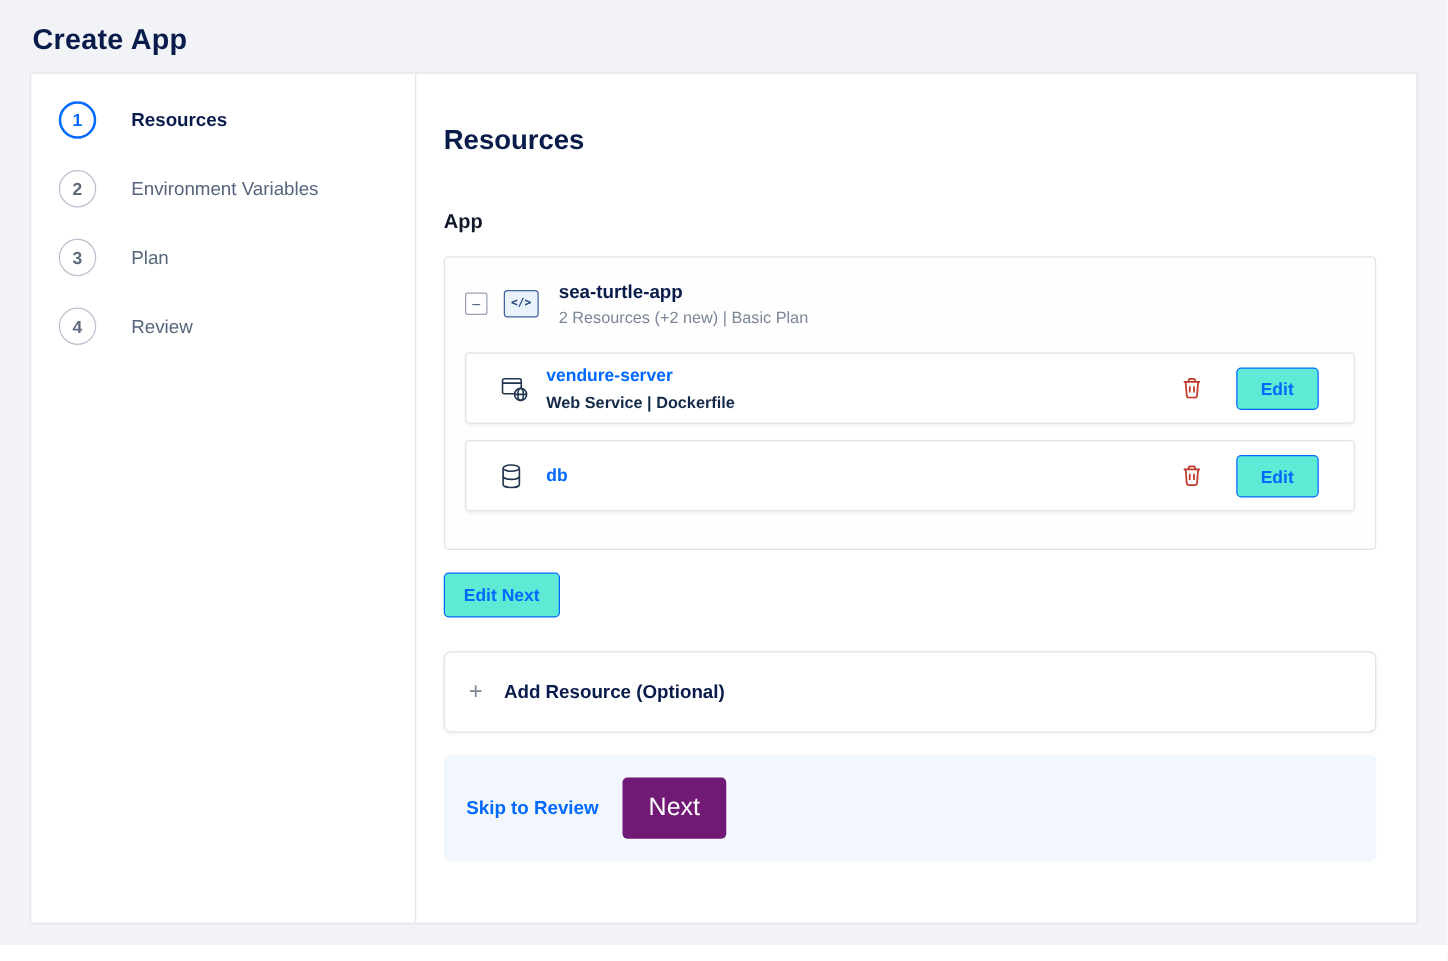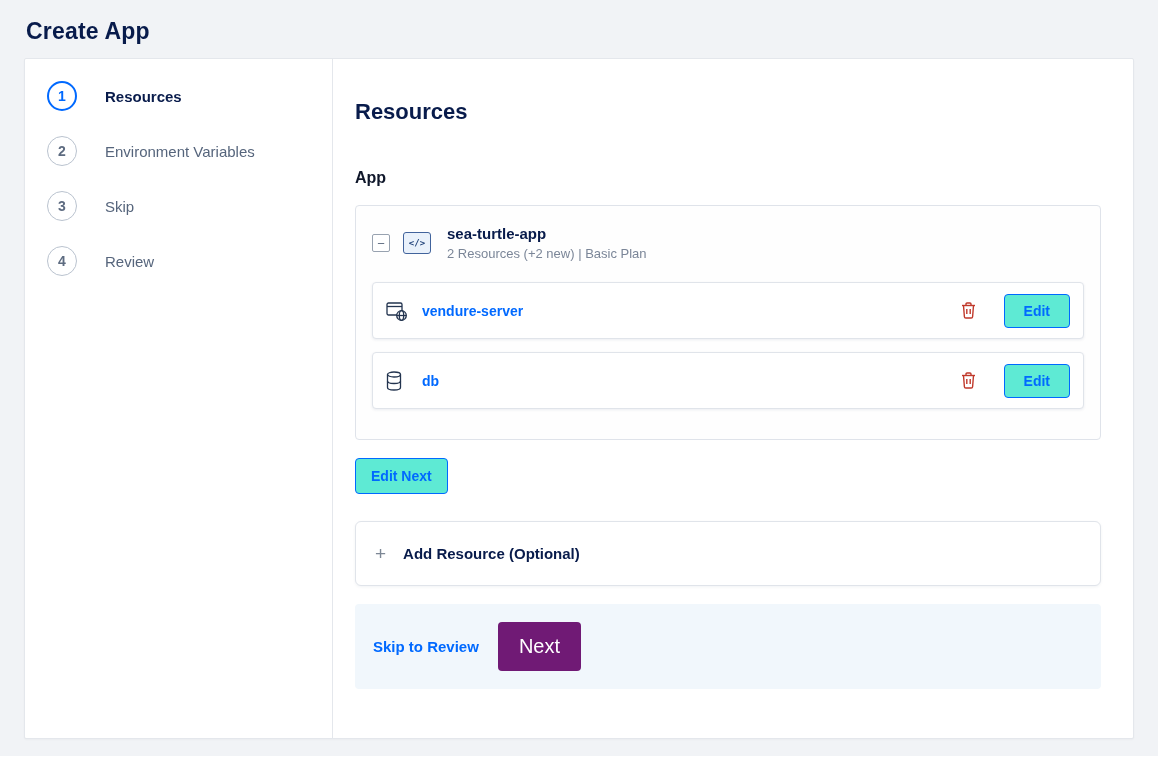--- a/index.html
+++ b/index.html
@@ -82,21 +82,21 @@
     color: #1d3f77;
     font-size: 9px; font-weight: 700;
     display: flex; align-items: center; justify-content: center;
     font-family: "DejaVu Sans Mono", monospace;
   }
   .app-name { font-size: 15px; font-weight: 700; color: #081b4b; }
   .app-subtitle { font-size: 13px; color: #7b8698; margin-top: 4px; }
   .resource-row {
     display: flex; align-items: center;
     margin: 0 16px 13px;
-    padding: 9px 13px;
+    padding: 9px 28px;
     min-height: 57px;
     background: #ffffff;
     border: 1px solid #e0e4ea;
     border-radius: 4px;
     box-shadow: 0 1px 3px rgba(18,43,85,0.08);
   }
   .res-icon { width: 24px; margin-right: 12px; display: flex; align-items: center; }
   .res-text { flex: 1; }
   .res-name { font-size: 14px; font-weight: 700; color: #0069ff; text-decoration: none; cursor: pointer; display: inline-block; }
   .res-detail { font-size: 13px; font-weight: 700; color: #13294a; margin-top: 4px; }
@@ -159,21 +159,21 @@
       <div class="step active">
         <span class="step-circle">1</span>
         <span class="step-label">Resources</span>
       </div>
       <div class="step">
         <span class="step-circle">2</span>
         <span class="step-label">Environment Variables</span>
       </div>
       <div class="step">
         <span class="step-circle">3</span>
-        <span class="step-label">Skip</span>
+        <span class="step-label">Plan</span>
       </div>
       <div class="step">
         <span class="step-circle">4</span>
         <span class="step-label">Review</span>
       </div>
     </aside>
 
     <section class="content">
       <h2 class="content-heading">Resources</h2>
       <h3 class="section-label">App</h3>
@@ -193,20 +193,21 @@
             <svg width="22" height="22" viewBox="0 0 22 22" fill="none" stroke="#23344f" stroke-width="1.3">
               <rect x="1" y="3" width="15" height="12" rx="1.5"></rect>
               <path d="M1 6.5h15"></path>
               <circle cx="15.5" cy="15.5" r="4.8" fill="#ffffff"></circle>
               <path d="M10.7 15.5h9.6"></path>
               <ellipse cx="15.5" cy="15.5" rx="2.2" ry="4.8"></ellipse>
             </svg>
           </span>
           <div class="res-text">
             <a class="res-name">vendure-server</a>
+            <div class="res-detail">Web Service | Dockerfile</div>
           </div>
           <button class="trash-btn">
             <svg width="15" height="17" viewBox="0 0 15 17" fill="none" stroke="#c0392b" stroke-width="1.4">
               <path d="M1 3.5h13"></path>
               <path d="M5 3.5V2a1 1 0 0 1 1-1h3a1 1 0 0 1 1 1v1.5"></path>
               <path d="M2.5 3.5l.9 11.2c.05.7.65 1.3 1.4 1.3h5.4c.75 0 1.35-.6 1.4-1.3l.9-11.2"></path>
               <path d="M5.8 7v5M9.2 7v5"></path>
             </svg>
           </button>
           <button class="btn-outline">Edit</button>

